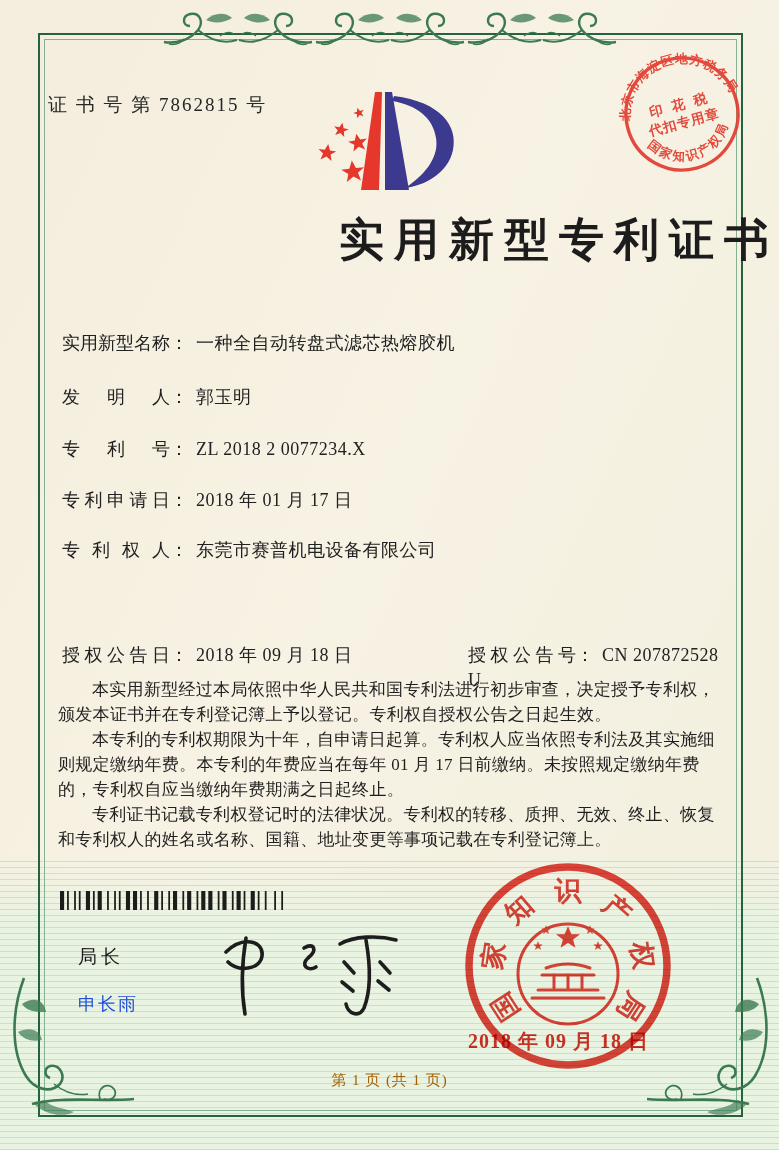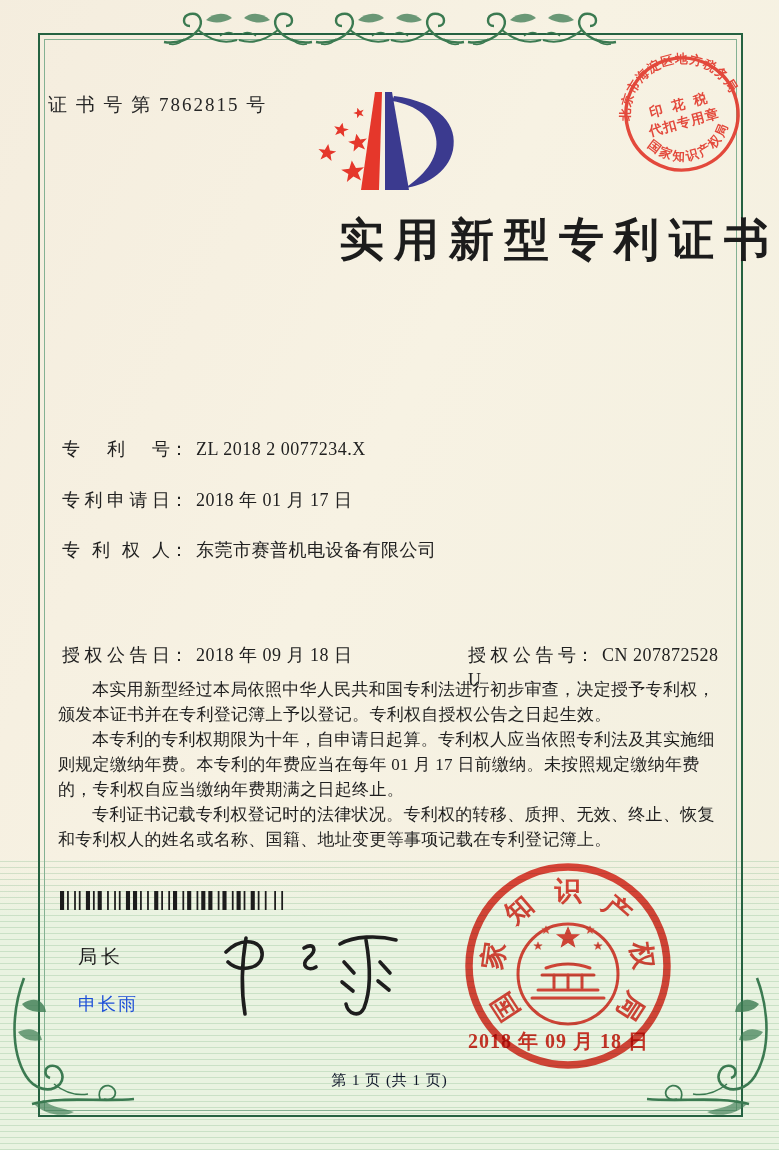--- a/index.html
+++ b/index.html
@@ -48,21 +48,21 @@
     font-family:"Liberation Sans","DejaVu Sans",sans-serif;}
   .director-name{position:absolute;left:78px;top:992px;font-size:18px;letter-spacing:2px;color:#1d4ed8;
     font-family:"Liberation Sans","DejaVu Sans",sans-serif;}
   .signature{position:absolute;left:212px;top:918px;}
   
   .seal{position:absolute;left:458px;top:856px;mix-blend-mode:multiply;}
   .seal text{fill:#e03428;font-size:27px;font-weight:bold;}
   .seal-date{position:absolute;left:468px;top:1028px;font-size:20px;font-weight:bold;color:#d8352b;
     letter-spacing:1px;mix-blend-mode:multiply;}
   .page-footer{position:absolute;left:0;right:0;top:1071px;text-align:center;font-size:15px;
-    letter-spacing:1px;color:#0f172a;}
+    letter-spacing:1px;color:#a16207;}
 </style>
 </head>
 <body>
 
 <div id="page">
 
   <svg width="0" height="0" style="position:absolute" aria-hidden="true">
     <defs>
       <symbol id="frieze-unit" viewBox="0 0 76 44">
         <path d="M2,36 C14,38 28,34 36,24 C42,16 38,6 28,8 C20,10 20,20 28,20" fill="none" stroke="currentColor" stroke-width="2.4"></path>
@@ -148,20 +148,26 @@
     </text>
     <text x="76" y="71" text-anchor="middle" font-size="13.5" letter-spacing="3">印 花 税</text>
     <text x="76" y="89" text-anchor="middle" font-size="13.5" letter-spacing="1">代扣专用章</text>
     <text font-size="12.5" letter-spacing="2">
       <textPath href="#ts-bot" startOffset="50%" text-anchor="middle">国家知识产权局</textPath>
     </text>
   </svg>
 
   <div class="title">实用新型专利证书</div>
 
+  <div class="row" style="top:331px">
+    <span class="lbl">实用新型名称</span><span class="colon">：</span><span class="val">一种全自动转盘式滤芯热熔胶机</span>
+  </div>
+  <div class="row" style="top:385px">
+    <span class="lbl">发明人</span><span class="colon">：</span><span class="val">郭玉明</span>
+  </div>
   <div class="row" style="top:437px">
     <span class="lbl">专利号</span><span class="colon">：</span><span class="val">ZL 2018 2 0077234.X</span>
   </div>
   <div class="row" style="top:488px">
     <span class="lbl">专利申请日</span><span class="colon">：</span><span class="val">2018 年 01 月 17 日</span>
   </div>
   <div class="row" style="top:538px">
     <span class="lbl">专利权人</span><span class="colon">：</span><span class="val">东莞市赛普机电设备有限公司</span>
   </div>
   <div class="row" style="top:643px">

